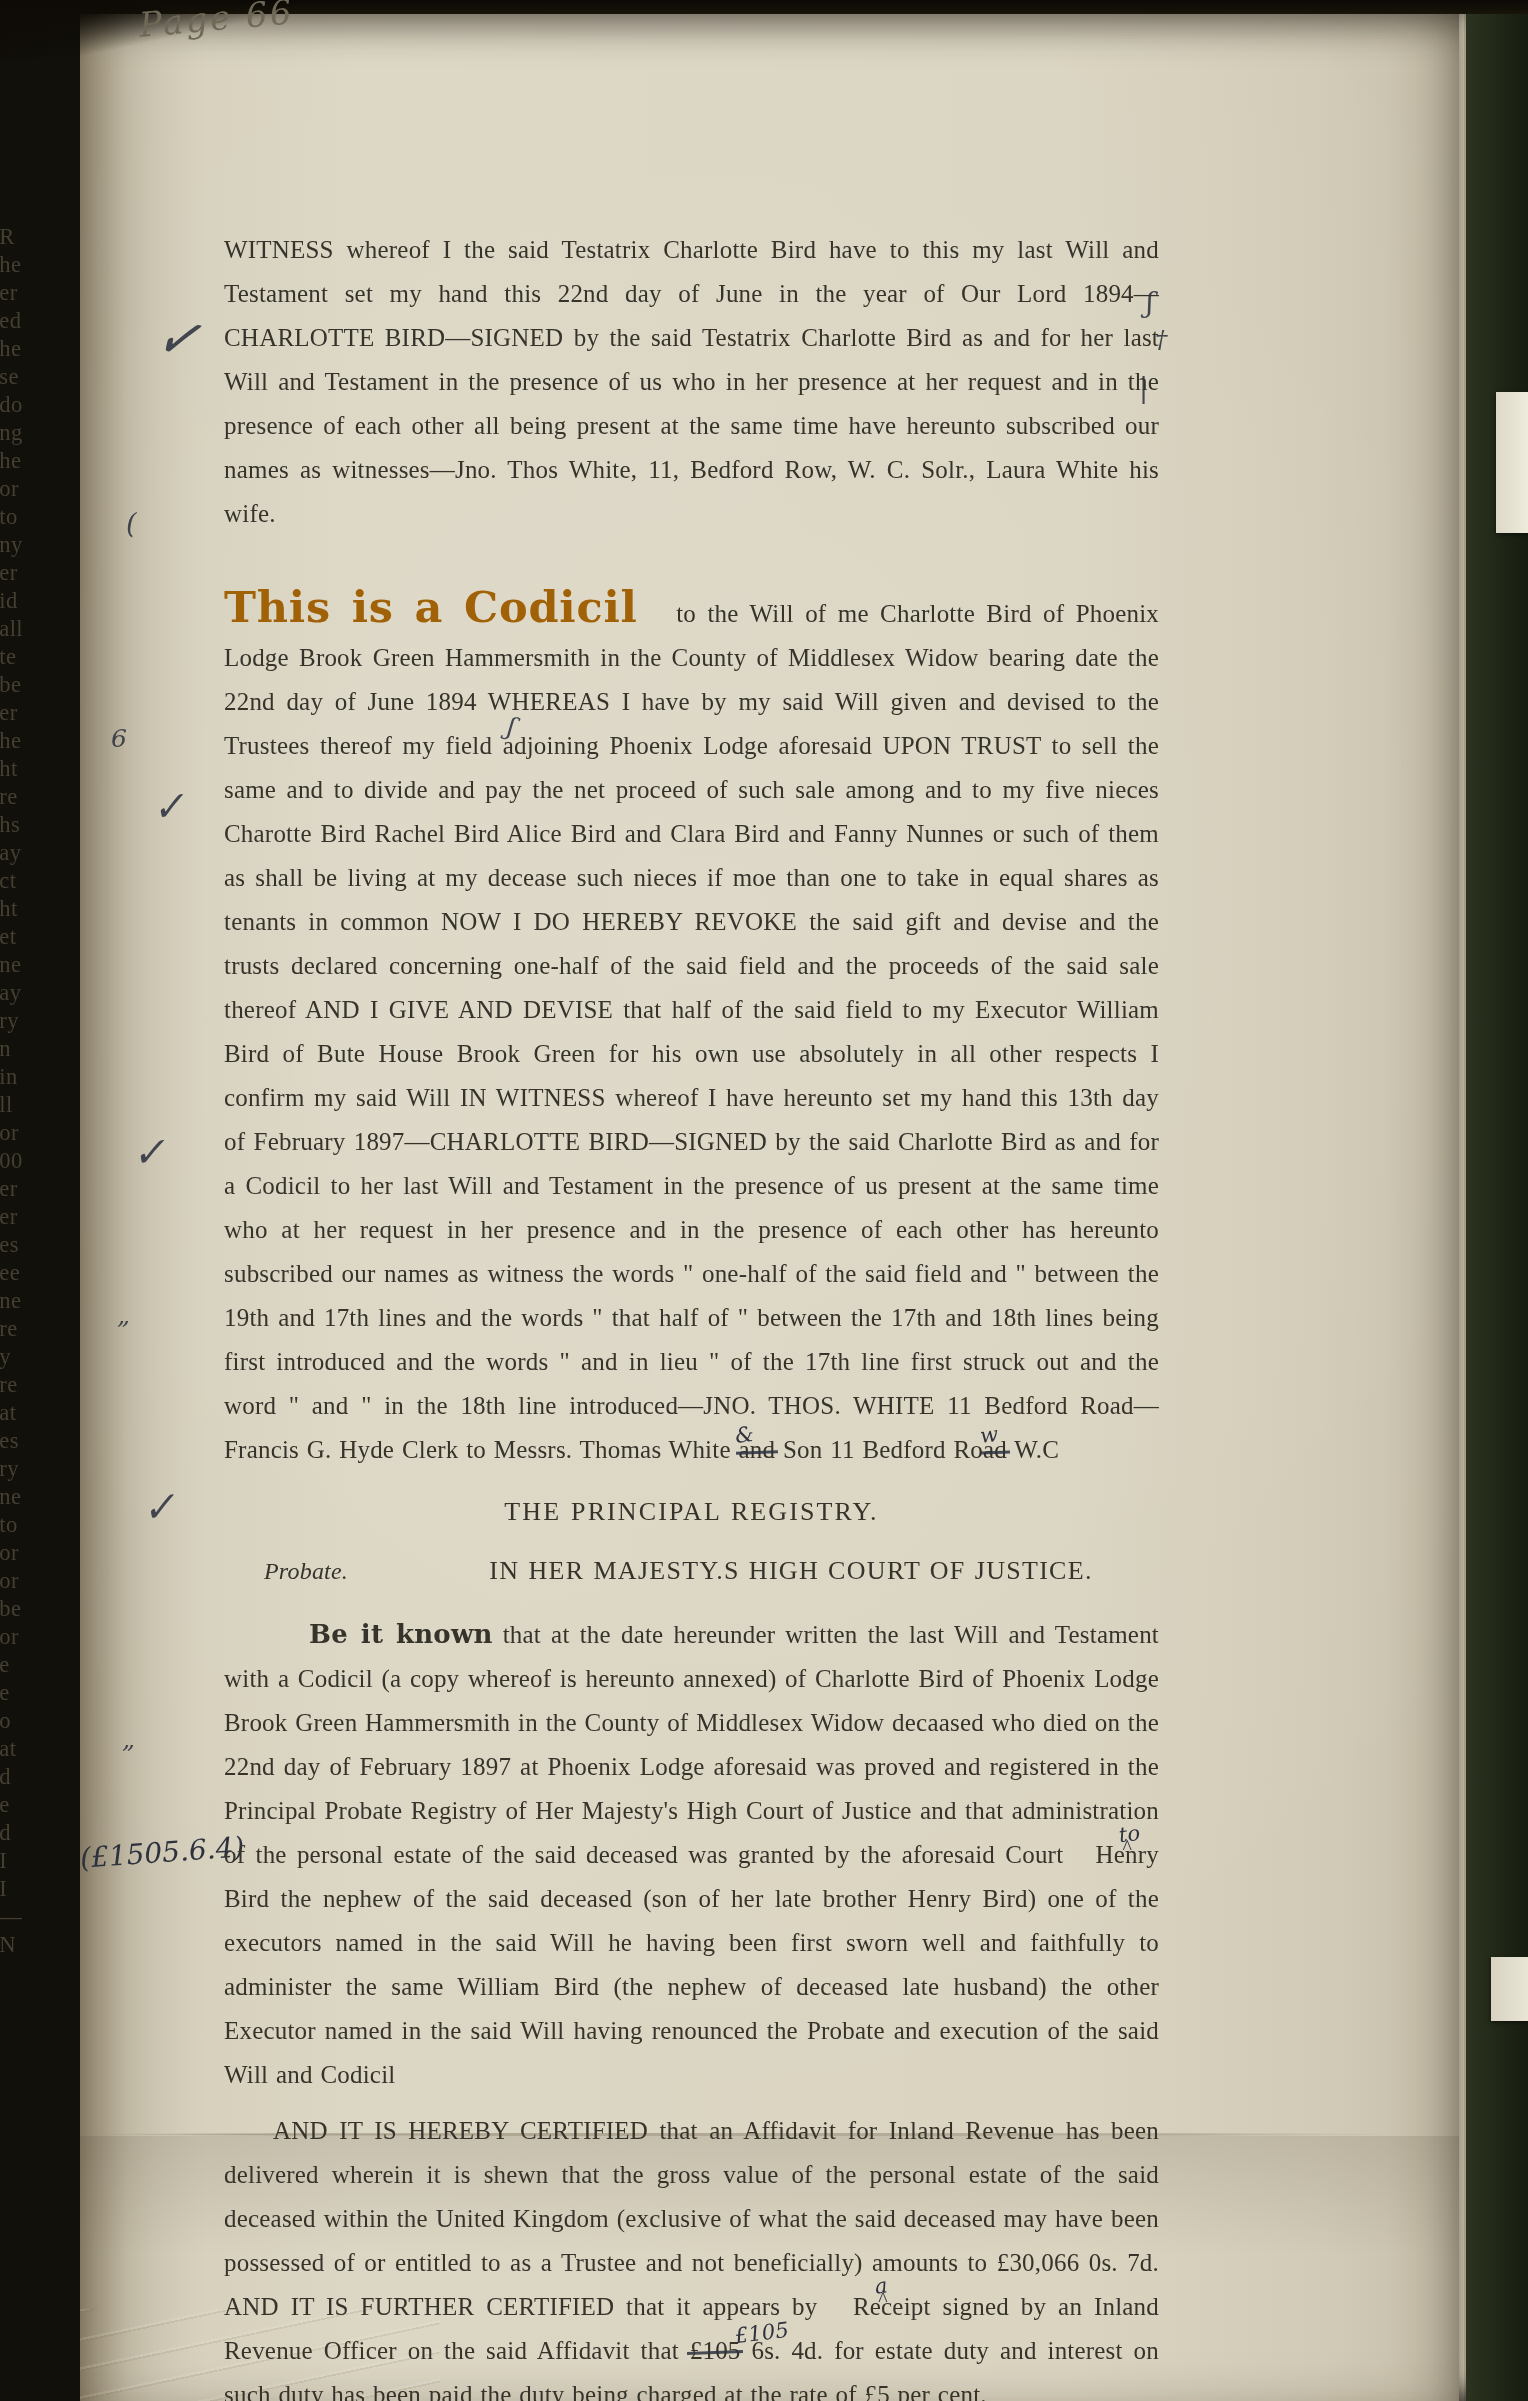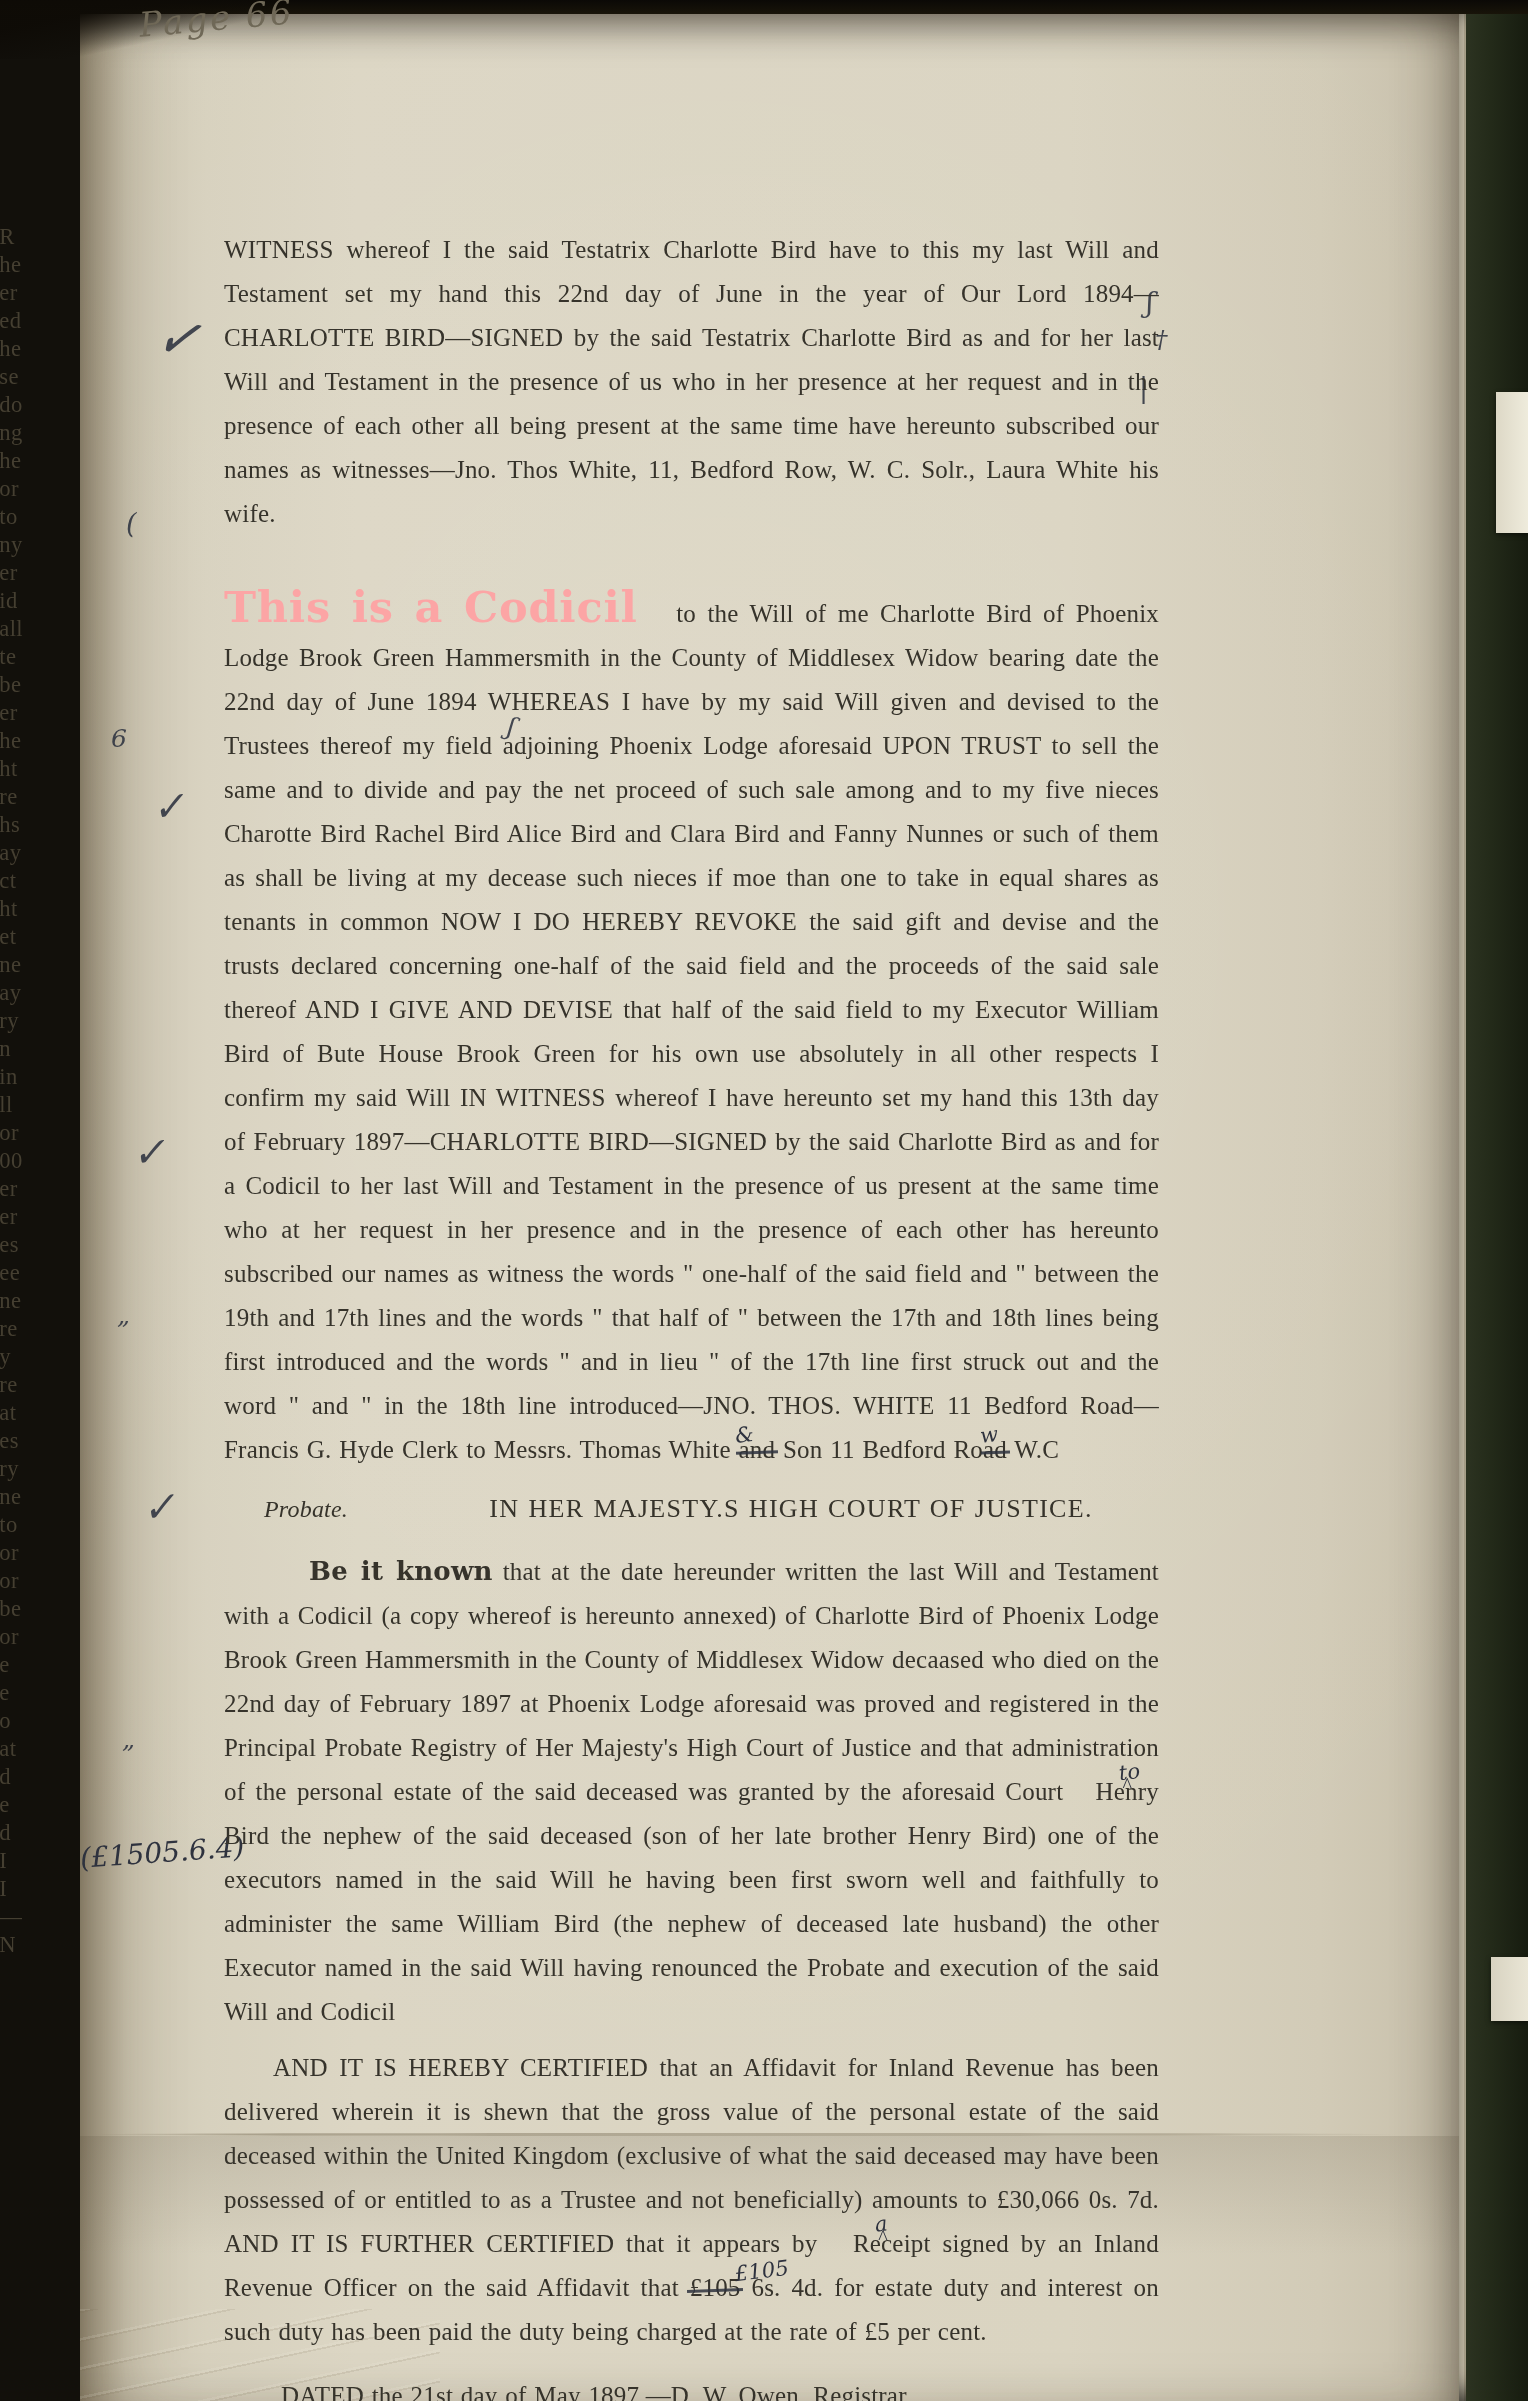--- a/index.html
+++ b/index.html
@@ -88,21 +88,21 @@
   
   .text-col {
     position:absolute; left:224px; top:228px; width:935px;
     color:#36332b; font-size:25px; line-height:44px;
     text-align:justify; letter-spacing:0.2px; word-spacing:1.3px;
   }
   .codicil-p { margin-top:49px; }
   .codicil-heading {
     font-family:"DejaVu Serif", serif; font-weight:bold;
     font-size:43px; letter-spacing:0.8px; margin-right:27px;
-    color:#fca5a5;
+    color:#a16207;
   }
   .registry { margin-top:18.4px; text-align:center; font-size:26px; letter-spacing:2.1px; }
   .probate-row { margin-top:15px; display:flex; align-items:baseline;margin-left:40px; }
   .probate-label { font-style:italic; font-size:24px; width:159px; flex:none; }
   .court { flex:1; text-align:center; font-size:26px; letter-spacing:1.3px; }
   .grant-p { margin-top:18.4px; text-indent:49px; }
   .grant-lead { font-family:"DejaVu Serif", serif; font-weight:bold; font-size:26px;margin-left:36px; }
   .cert-p { margin-top:12px; text-indent:49px; }
   .dated-p { margin-top:20px; text-indent:57px; text-align:left; }
 
@@ -253,20 +253,21 @@
     <p>WITNESS whereof I the said Testatrix Charlotte Bird have to this my last Will and Testament set my hand this 22nd day of June in the year of Our Lord 1894—CHARLOTTE BIRD—SIGNED by the said Testatrix Charlotte Bird as and for her last Will and Testament in the presence of us who in her presence at her request and in the presence of each other all being present at the same time have hereunto subscribed our names as witnesses—Jno. Thos White, 11, Bedford Row, W. C. Solr., Laura White his wife.</p>
 
     <p class="codicil-p">
       <span class="codicil-heading">This is a Codicil</span>
       <span>to the Will of me Charlotte Bird of Phoenix Lodge Brook Green Hammersmith in the County of Middlesex Widow bearing date the 22nd day of June 1894 WHEREAS I have by my said Will given and devised to the Trustees thereof my field adjoining Phoenix Lodge aforesaid UPON TRUST to sell the same and to divide and pay the net proceed of such sale among and to my five nieces Charotte Bird Rachel Bird Alice Bird and Clara Bird and Fanny Nunnes or such of them as shall be living at my decease such nieces if moe than one to take in equal shares as tenants in common NOW I DO HEREBY REVOKE the said gift and devise and the trusts declared concerning one-half of the said field and the proceeds of the said sale thereof AND I GIVE AND DEVISE that half of the said field to my Executor William Bird of Bute House Brook Green for his own use absolutely in all other respects I confirm my said Will IN WITNESS whereof I have hereunto set my hand this 13th day of February 1897—CHARLOTTE BIRD—SIGNED by the said Charlotte Bird as and for a Codicil to her last Will and Testament in the presence of us present at the same time who at her request in her presence and in the presence of each other has hereunto subscribed our names as witness the words " one-half of the said field and " between the 19th and 17th lines and the words " that half of " between the 17th and 18th lines being first introduced and the words " and in lieu " of the 17th line first struck out and the word " and " in the 18th line introduced—JNO. THOS. WHITE 11 Bedford Road—Francis G. Hyde Clerk to Messrs. Thomas White</span>
       <span class="struck"><span>and</span><span class="hw-above">&amp;</span></span>
       <span>Son 11 Bedford Ro</span><span class="struck"><span>ad</span><span class="hw-above">w</span></span>
       <span>W.C</span>
     </p>
 
+    <div class="registry">THE PRINCIPAL REGISTRY.</div>
 
     <div class="probate-row">
       <span class="probate-label">Probate.</span>
       <span class="court">IN HER MAJESTY.S HIGH COURT OF JUSTICE.</span>
     </div>
 
     <p class="grant-p">
       <span class="grant-lead">Be it known</span>
       <span>that at the date hereunder written the last Will and Testament with a Codicil (a copy whereof is hereunto annexed) of Charlotte Bird of Phoenix Lodge Brook Green Hammersmith in the County of Middlesex Widow decaased who died on the 22nd day of February 1897 at Phoenix Lodge aforesaid was proved and registered in the Principal Probate Registry of Her Majesty's High Court of Justice and that administration of the personal estate of the said deceased was granted by the aforesaid Court</span>
       <span class="hw-ins"><span class="hw-above">to</span></span>

